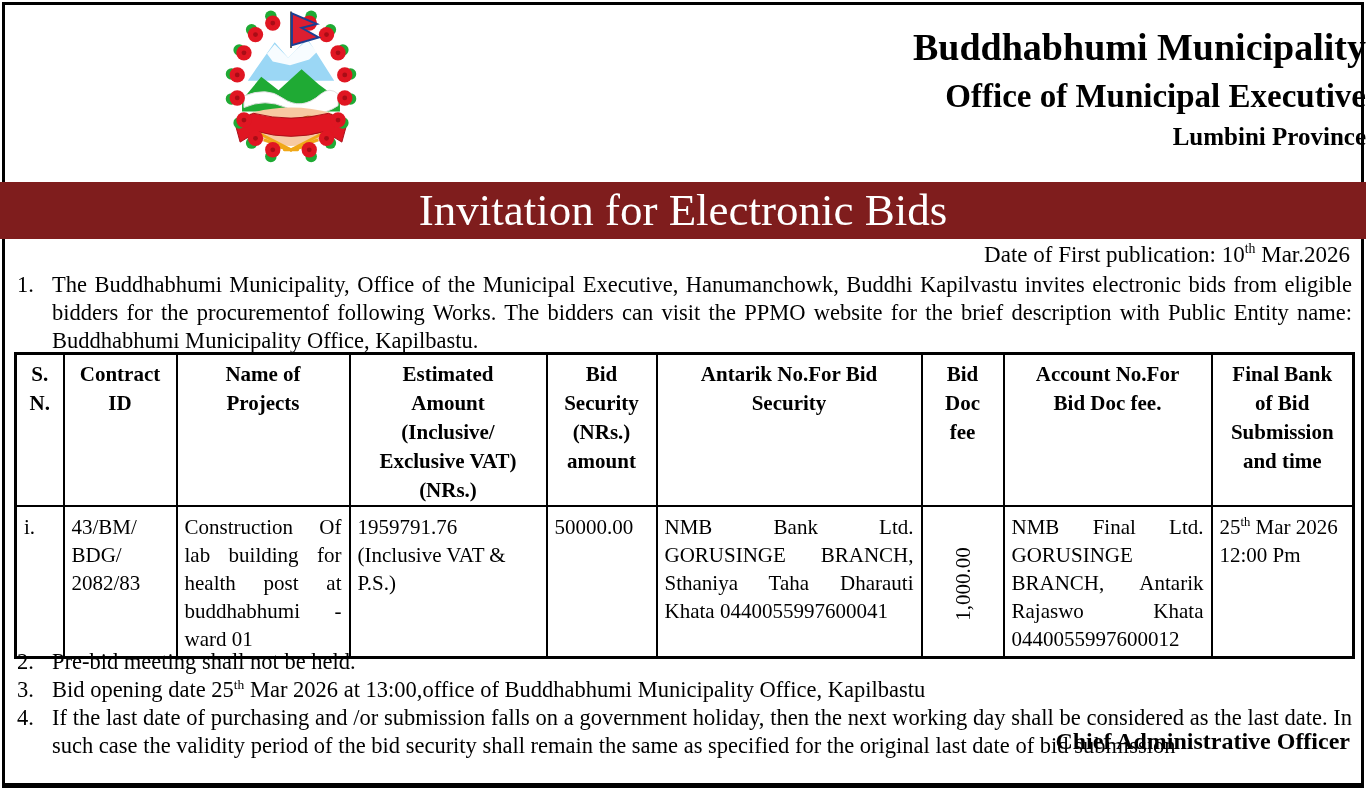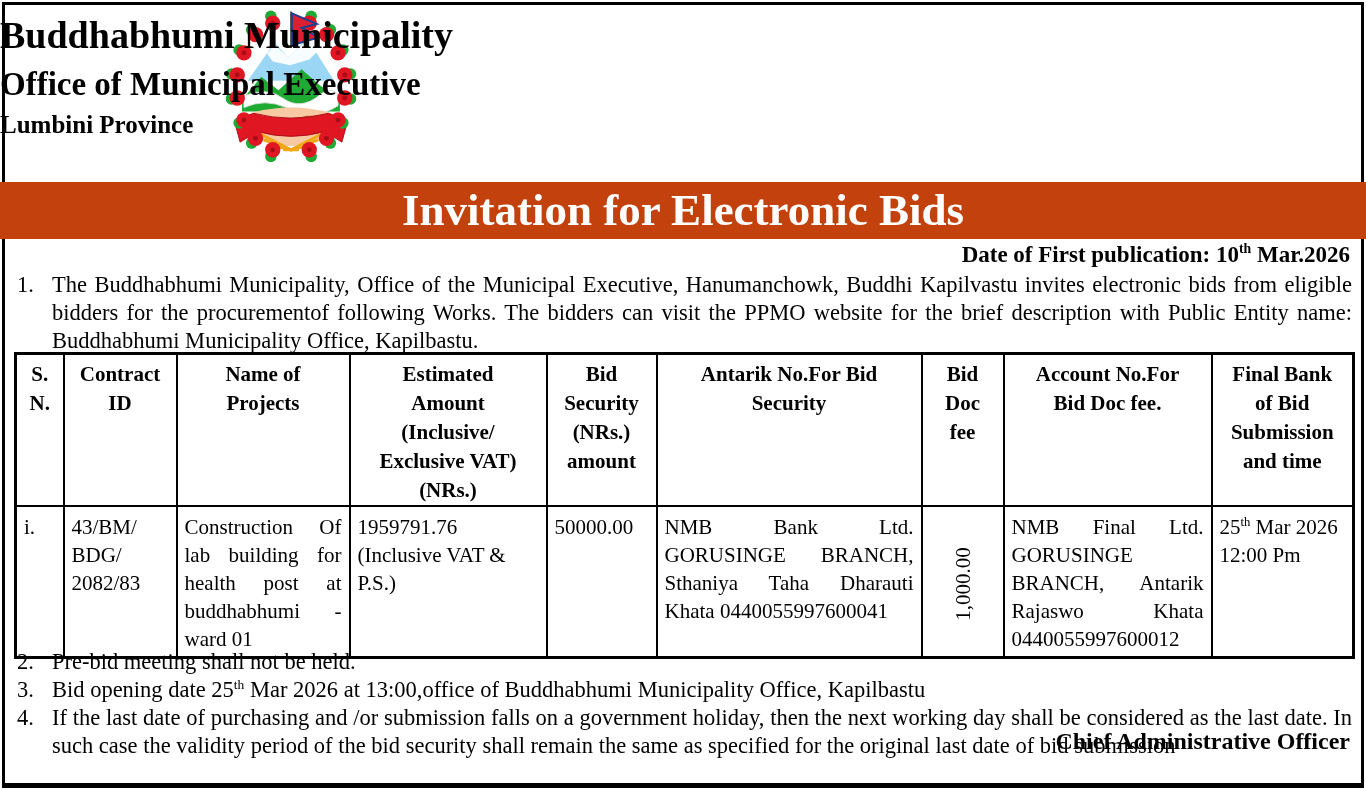--- a/index.html
+++ b/index.html
@@ -7,32 +7,32 @@
   .page {
     position:relative; width:1366px; height:790px; background:#ffffff;
     font-family:"Liberation Serif","DejaVu Serif",serif; color:#000; overflow:hidden;
   }
   .border-frame {
     position:absolute; left:2px; top:2px; right:2px; bottom:2px;
     border:3px solid #000; border-bottom-width:5px; pointer-events:none;
   }
   
   .logo-box { position:absolute; left:219px; top:5px; width:144px; height:160px; }
-  .head-text { position:absolute; left:0; top:12px; width:100%; text-align:left; font-weight:bold; }
+  .head-text { position:absolute; left:0; top:24px; width:100%; text-align:right; font-weight:bold; }
   .org-name   { font-size:38px; line-height:46px; }
   .office-name{ font-size:33px; line-height:52px; }
   .addr-line  { font-size:25px; line-height:30px; }
   .prov-line  { font-size:25px; line-height:30px; }
   
   .banner {
-    position:absolute; left:0; top:182px; width:1366px; height:57px; background:#c2410c;
-    color:#fff; font-weight:bold; font-size:45px; line-height:56px; text-align:center; z-index:3;
-  }
-  
-  .pub-line { position:absolute; top:242px; right:16px; font-weight:bold; font-size:23px; }
+    position:absolute; left:0; top:182px; width:1366px; height:57px; background:#7f1d1d;
+    color:#fff; font-weight:normal; font-size:45px; line-height:56px; text-align:center; z-index:3;
+  }
+  
+  .pub-line { position:absolute; top:242px; right:16px; font-weight:normal; font-size:23px; }
   sup { font-size:60%; vertical-align:super; line-height:0; }
   
   .intro { position:absolute; top:271px; left:17px; width:1335px; font-size:22.5px; line-height:28px; }
   .intro .num { position:absolute; left:0; top:0; }
   .intro .txt { display:block; padding-left:35px; text-align:justify; }
   
   table.bids {
     position:absolute; left:14px; top:352px; width:1338px;
     border-collapse:collapse; table-layout:fixed; font-size:21px;
   }

